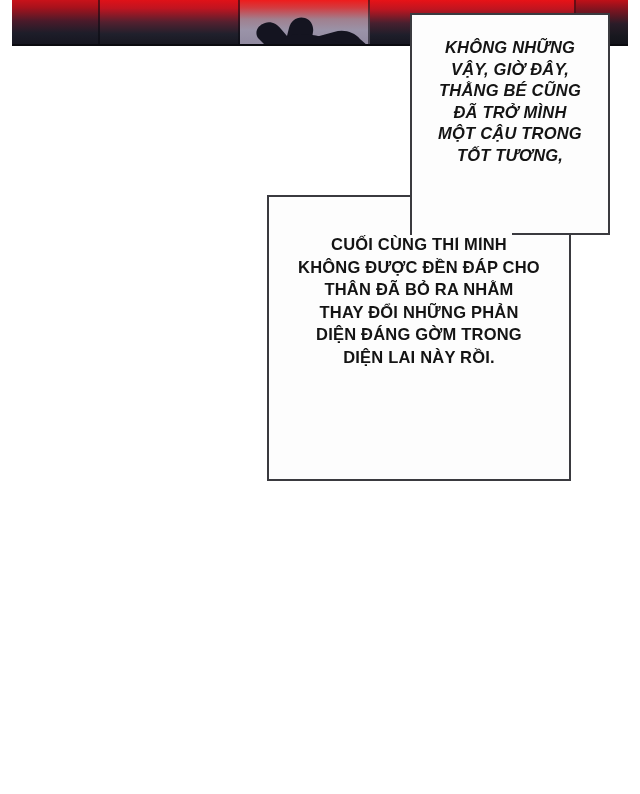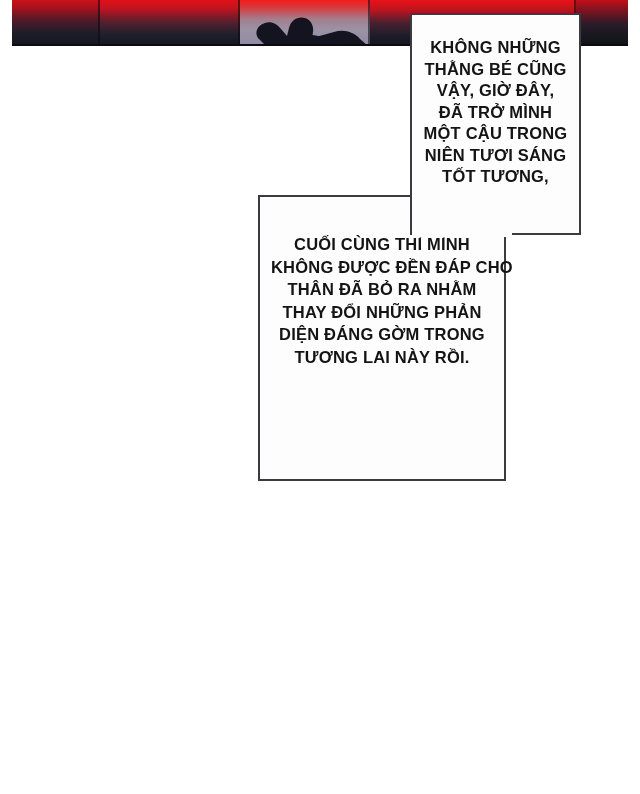--- a/index.html
+++ b/index.html
@@ -96,32 +96,33 @@
     color: #141414;
     text-align: center;
     font-weight: 700;
     font-stretch: condensed;
     letter-spacing: 0.2px;
   }
 
   .bubble-top {
     left: 410px;
     top: 13px;
-    width: 171px;
+    width: 200px;
     height: 222px;
     z-index: 4;
     padding: 22px 9px 0 9px;
     font-size: 16.5px;
     line-height: 21.5px;
+    font-style: italic;
   }
 
   .bubble-bottom {
-    left: 258px;
+    left: 267px;
     top: 195px;
-    width: 248px;
+    width: 304px;
     height: 286px;
     z-index: 3;
     padding: 36px 11px 0 11px;
     font-size: 16.5px;
     line-height: 22.5px;
   }
 
   
   .bubble-mask {
     position: absolute;
@@ -162,28 +163,27 @@
       <path d="M30 38 C34 30 42 26 52 26 C66 26 80 30 96 36 L100 38 Z" fill="#141420"></path>
     </svg>
   </div>
 
   <div class="bubble bubble-bottom">
     <span class="bline">CUỐI CÙNG THÌ MÌNH</span>
     <span class="bline">KHÔNG ĐƯỢC ĐỀN ĐÁP CHO</span>
     <span class="bline">THÂN ĐÃ BỎ RA NHẰM</span>
     <span class="bline">THAY ĐỔI NHỮNG PHẢN</span>
     <span class="bline">DIỆN ĐÁNG GỜM TRONG</span>
-    <span class="bline">TƯƠNG LAI NÀY RỒI.</span>
+    <span class="bline">DIỆN LAI NÀY RỒI.</span>
   </div>
 
   <div class="bubble-mask"></div>
 
   <div class="bubble bubble-top">
     <span class="bline">KHÔNG NHỮNG</span>
+    <span class="bline">VẬY, GIỜ ĐÂY,</span>
     <span class="bline">THẰNG BÉ CŨNG</span>
-    <span class="bline">VẬY, GIỜ ĐÂY,</span>
     <span class="bline">ĐÃ TRỞ MÌNH</span>
     <span class="bline">MỘT CẬU TRONG</span>
-    <span class="bline">NIÊN TƯƠI SÁNG</span>
     <span class="bline">TỐT TƯƠNG,</span>
   </div>
 
 </div>
 
 </body></html>

